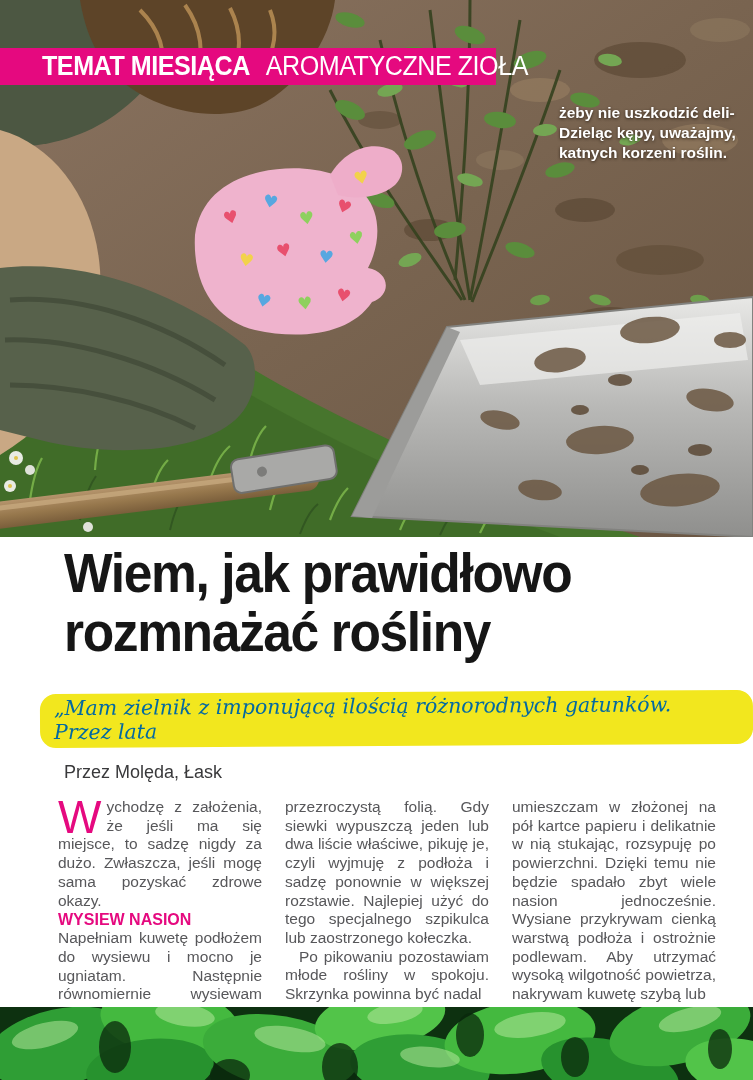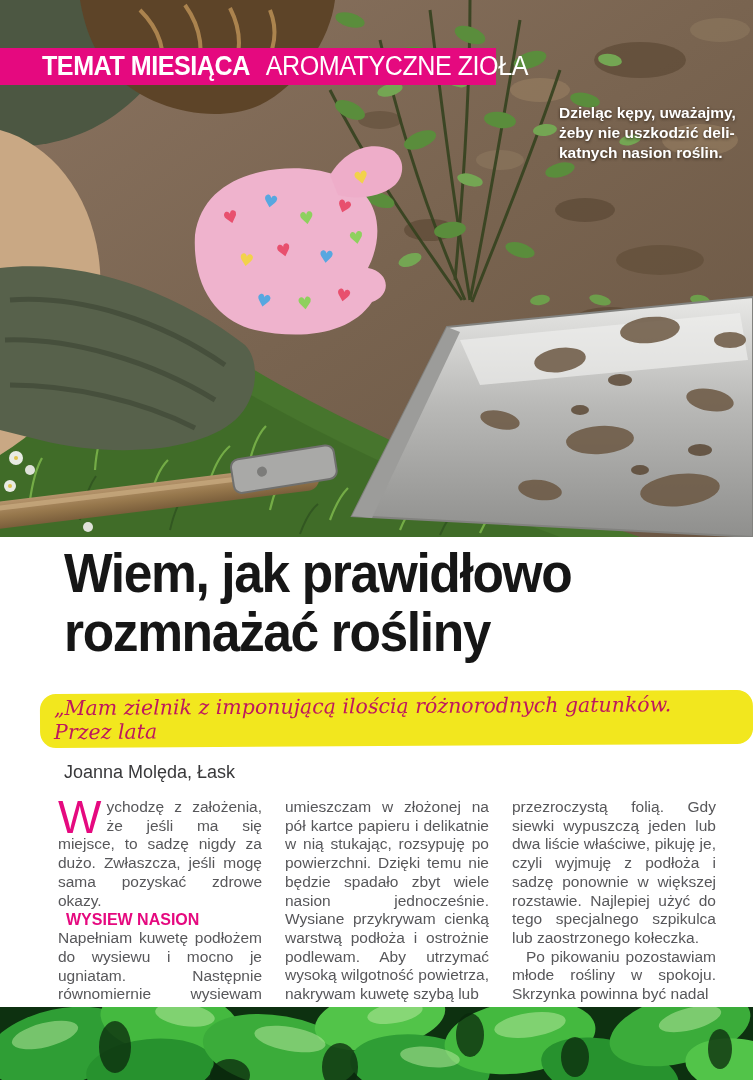--- a/index.html
+++ b/index.html
@@ -22,35 +22,35 @@
                    font-weight:bold; font-size:15.5px; line-height:20px;
                    text-shadow:0 1px 3px rgba(35,25,15,.85); }
 
   
   .headline { position:absolute; left:64px; top:543px; color:#161616; font-weight:bold;
               font-size:56px; line-height:59px; letter-spacing:-1.5px;
               transform:scaleX(.92); transform-origin:left top; white-space:nowrap; }
 
   
   .quote { position:absolute; left:40px; top:692px; font-family:"DejaVu Serif", serif;
-           font-style:italic; font-size:20.5px; color:#be185d; }
+           font-style:italic; font-size:20.5px; color:#0369a1; }
   .quote .hl { display:inline-block; background:#f2e71e; border-radius:16px;
                padding:2px 18px 4px 14px; }
   .quote .hl1 { transform:rotate(-0.35deg); }
   .quote .hl2 { margin-top:-3px; transform:rotate(0.25deg); }
 
   .author { position:absolute; left:64px; top:762px; font-size:18px; color:#39393b; }
 
   
   .columns { position:absolute; left:58px; top:798px; width:658px; display:flex; gap:23px; }
   .col { width:204px; font-size:15.5px; line-height:18.7px; color:#57575a; text-align:justify; }
   .col p { margin:0; }
   .dropcap { float:left; color:#e5097f; font-size:46px; line-height:34px;
              padding:2px 5px 0 0; font-weight:normal; }
-  .subhead { color:#e5097f; font-weight:bold; text-align:left; font-size:16px; line-height:19px;margin-left:8px; }
+  .subhead { color:#e5097f; font-weight:bold; text-align:left; font-size:16px; line-height:19px; }
   .indent { text-indent:14px; }
 
   
   .basil { position:absolute; left:0; top:1007px; width:753px; height:73px; }
   .basil svg { display:block; }
 </style>
 </head>
 <body>
 
 <div class="page">
@@ -256,51 +256,51 @@
     </svg>
 
     <div class="header-bar">
       <div class="header-bar-inner">
         <span class="hb-bold">TEMAT MIESIĄCA</span>
         <span class="hb-reg">AROMATYCZNE ZIOŁA</span>
       </div>
     </div>
 
     <div class="photo-caption">
+      <div>żeby nie uszkodzić deli-</div>
       <div>Dzieląc kępy, uważajmy,</div>
-      <div>żeby nie uszkodzić deli-</div>
-      <div>katnych nasion roślin.</div>
+      <div>katnych korzeni roślin.</div>
     </div>
   </div>
 
   <div class="headline">
     <div>Wiem, jak prawidłowo</div>
     <div>rozmnażać rośliny</div>
   </div>
 
   <div class="quote">
     <div><span class="hl hl1">„Mam zielnik z imponującą ilością różnorodnych gatunków. Przez lata</span></div>
   </div>
 
-  <div class="author">Joanna Molęda, Łask</div>
+  <div class="author">Przez Molęda, Łask</div>
 
   <div class="columns">
     <div class="col">
       <p><span class="dropcap">W</span><span>ychodzę z założenia, że jeśli ma się miejsce, to sadzę nigdy za dużo. Zwłaszcza, jeśli mogę sama pozyskać zdrowe okazy.</span></p>
       <div class="subhead">
         <div>WYSIEW NASION</div>
       </div>
       <p>Napełniam kuwetę podłożem do wysiewu i mocno je ugniatam. Następnie równomiernie wysiewam nasiona. Drobne</p>
     </div>
     <div class="col">
-      <p>umieszczam w złożonej na pół kartce papieru i delikatnie w nią stukając, rozsypuję po powierzchni. Dzięki temu nie będzie spadało zbyt wiele nasion jednocześnie. Wysiane przykrywam cienką warstwą podłoża i ostrożnie podlewam. Aby utrzymać wysoką wilgotność powietrza, nakrywam kuwetę szybą lub</p>
-    </div>
-    <div class="col">
       <p>przezroczystą folią. Gdy siewki wypuszczą jeden lub dwa liście właściwe, pikuję je, czyli wyjmuję z podłoża i sadzę ponownie w większej rozstawie. Najlepiej użyć do tego specjalnego szpikulca lub zaostrzonego kołeczka.</p>
       <p class="indent">Po pikowaniu pozostawiam młode rośliny w spokoju. Skrzynka powinna być nadal</p>
+    </div>
+    <div class="col">
+      <p>umieszczam w złożonej na pół kartce papieru i delikatnie w nią stukając, rozsypuję po powierzchni. Dzięki temu nie będzie spadało zbyt wiele nasion jednocześnie. Wysiane przykrywam cienką warstwą podłoża i ostrożnie podlewam. Aby utrzymać wysoką wilgotność powietrza, nakrywam kuwetę szybą lub</p>
     </div>
   </div>
 
   <div class="basil">
     <svg width="753" height="73" viewBox="0 0 753 73">
       <rect x="0" y="0" width="753" height="73" fill="#0d3110"></rect>
       <g>
         <ellipse cx="60" cy="40" rx="75" ry="38" fill="#2f9e35" transform="rotate(-12 60 40)"></ellipse>
         <ellipse cx="170" cy="15" rx="70" ry="34" fill="#44b93f" transform="rotate(8 170 15)"></ellipse>
         <ellipse cx="150" cy="62" rx="64" ry="30" fill="#27922e" transform="rotate(-6 150 62)"></ellipse>

